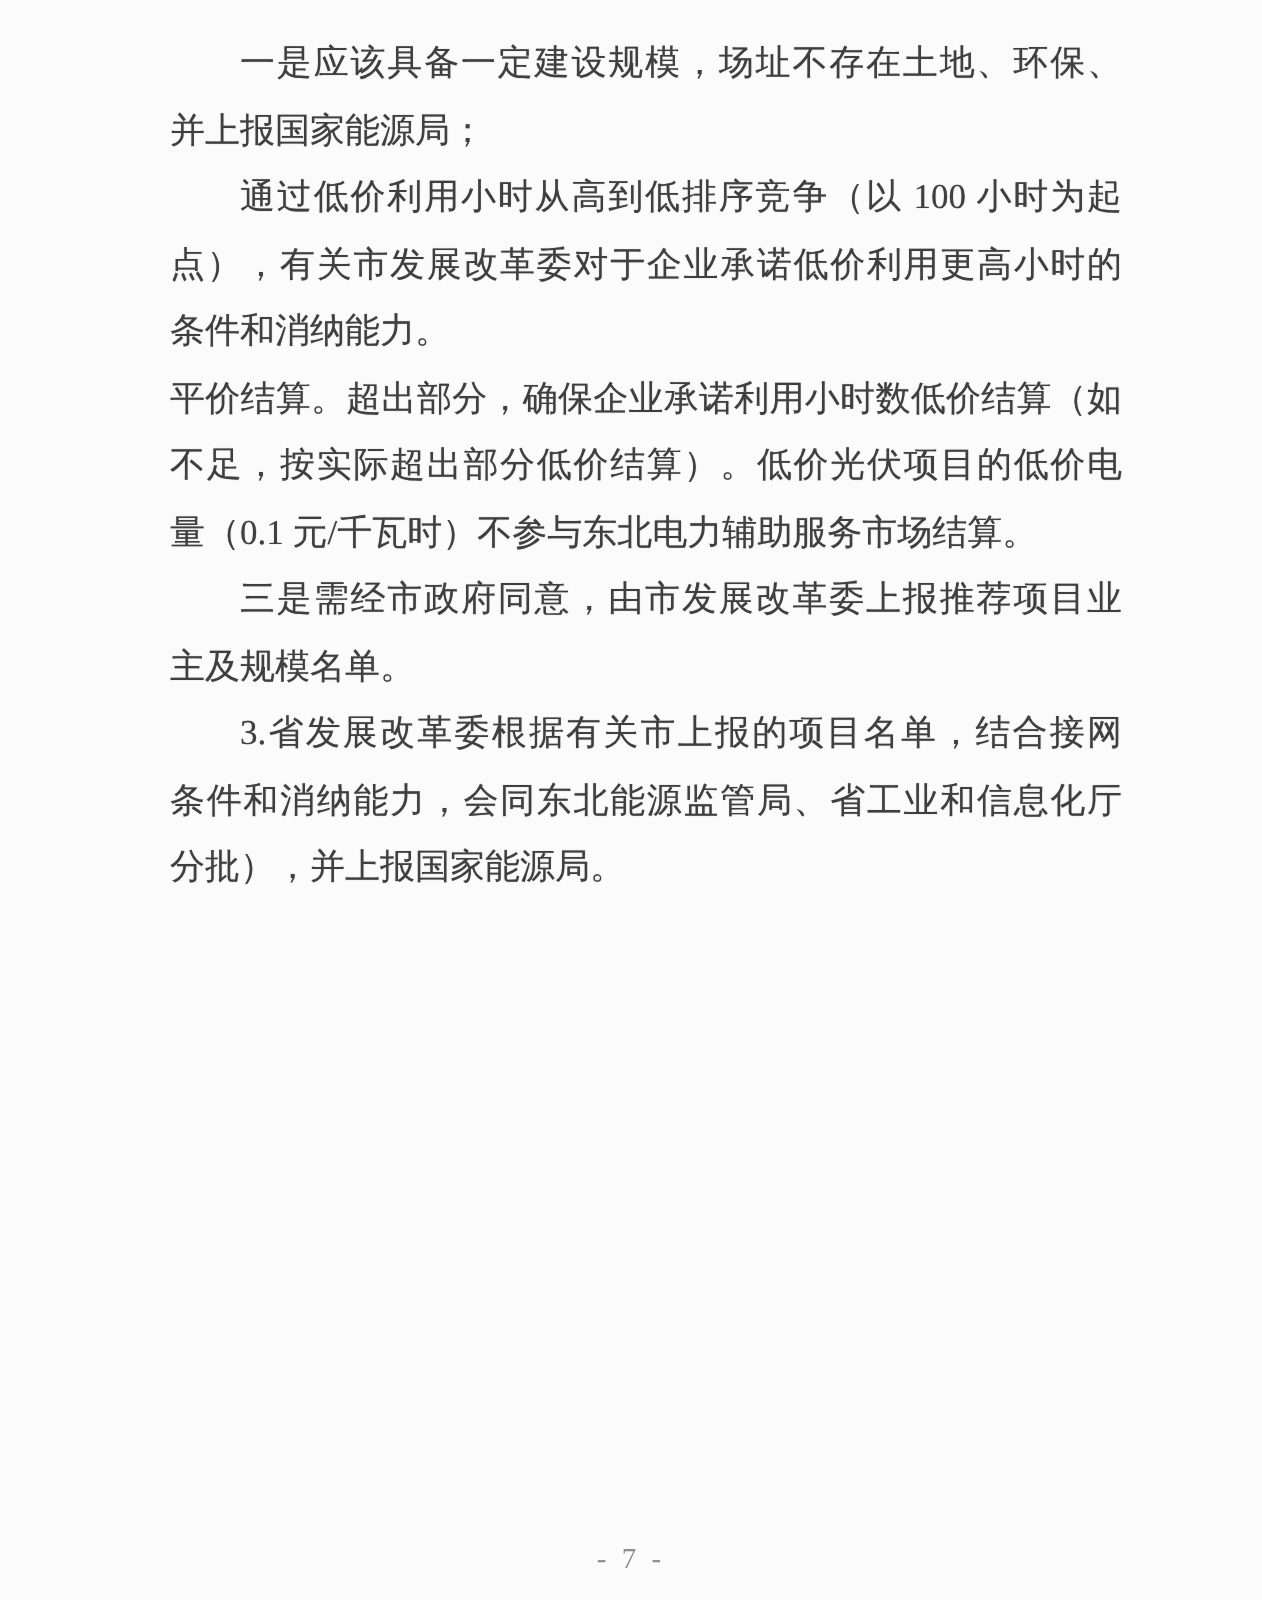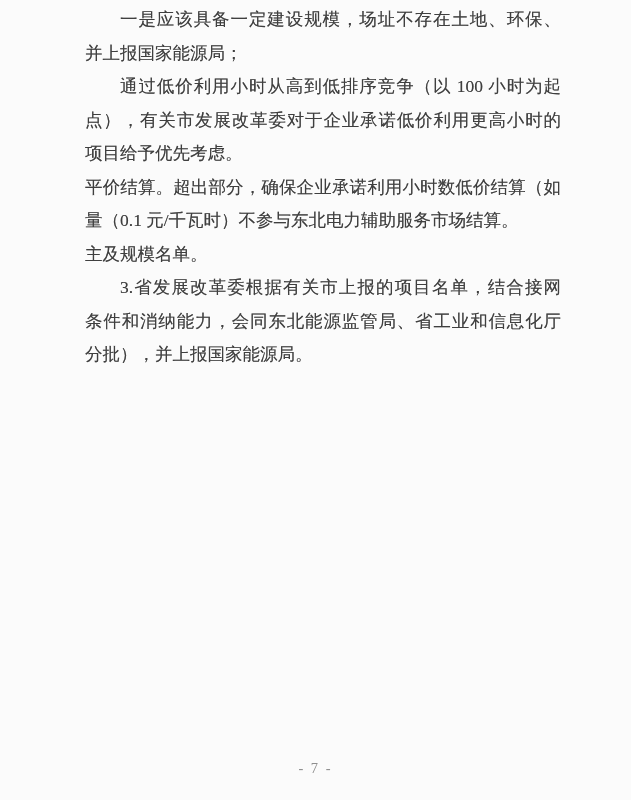--- a/index.html
+++ b/index.html
@@ -12,20 +12,21 @@
     position: relative;
     background: #fbfbfb;
     font-family: "Liberation Serif", "DejaVu Serif", serif;
     color: #3f3f3f;
     overflow: hidden;
   }
   .page {
     position: absolute;
     inset: 0;
     background: #fbfbfb;
+    margin-top: 12px;
   }
   .text-block {
     position: absolute;
     left: 85px;
     top: 3px;
     width: 476px;
     font-size: 17.5px;
   }
   .para {
     margin: 0;
@@ -66,29 +67,31 @@
 
     <div class="para">
       <div class="ln first">一是应该具备一定建设规模，场址不存在土地、环保、</div>
       <div class="ln last">并上报国家能源局；</div>
     </div>
 
 
     <div class="para">
       <div class="ln first">通过低价利用小时从高到低排序竞争（以 100 小时为起</div>
       <div class="ln">点），有关市发展改革委对于企业承诺低价利用更高小时的</div>
-      <div class="ln last">项目给予优先考虑。</div>
+      <div class="ln last">条件和消纳能力。</div>
     </div>
 
     <div class="para">
       <div class="ln">平价结算。超出部分，确保企业承诺利用小时数低价结算（如</div>
+      <div class="ln">不足，按实际超出部分低价结算）。低价光伏项目的低价电</div>
       <div class="ln last">量（0.1 元/千瓦时）不参与东北电力辅助服务市场结算。</div>
     </div>
 
     <div class="para">
+      <div class="ln first">三是需经市政府同意，由市发展改革委上报推荐项目业</div>
       <div class="ln last">主及规模名单。</div>
     </div>
 
     <div class="para">
       <div class="ln first">3.省发展改革委根据有关市上报的项目名单，结合接网</div>
       <div class="ln">条件和消纳能力，会同东北能源监管局、省工业和信息化厅</div>
       <div class="ln last">分批），并上报国家能源局。</div>
     </div>
 
   </div>

